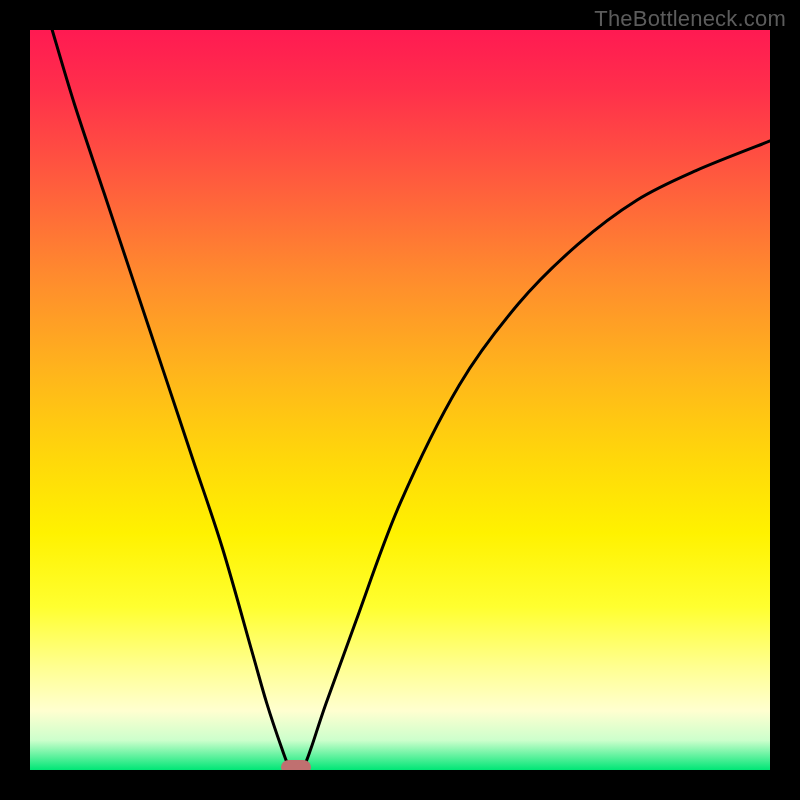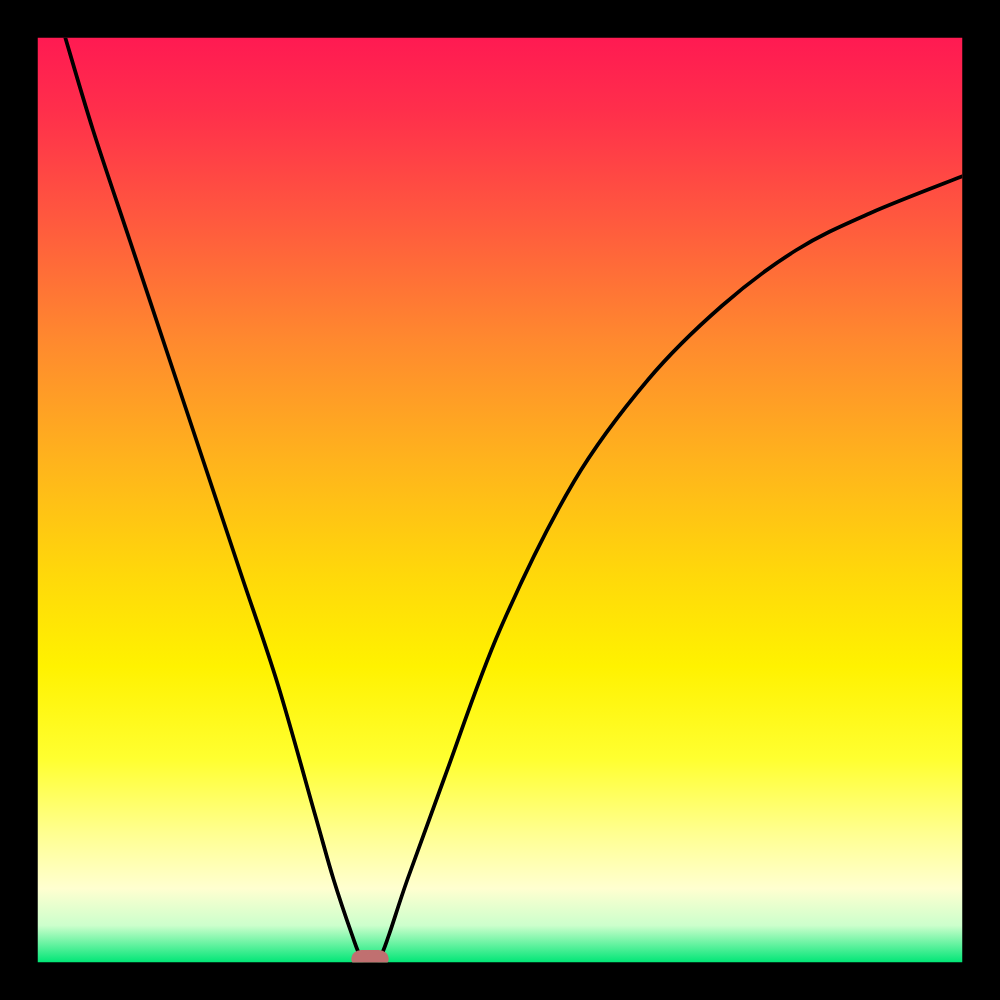--- a/index.html
+++ b/index.html
@@ -79,13 +79,14 @@
   <div class="plot-area">
     <div class="gradient-bg"></div>
 
     <svg class="curve" width="740" height="740" viewBox="0 0 740 740">
       <path id="curve-path" d="M 22.20 0.00 C 25.90 12.33, 35.77 46.87, 44.40 74.00 C 53.03 101.13, 64.13 133.20, 74.00 162.80 C 83.87 192.40, 93.73 222.00, 103.60 251.60 C 113.47 281.20, 123.33 310.80, 133.20 340.40 C 143.07 370.00, 152.93 399.60, 162.80 429.20 C 172.67 458.80, 182.53 485.93, 192.40 518.00 C 202.27 550.07, 214.60 595.70, 222.00 621.60 C 229.40 647.50, 231.87 657.37, 236.80 673.40 C 241.73 689.43, 247.90 707.32, 251.60 717.80 C 255.30 728.28, 256.53 732.60, 259.00 736.30 C 261.47 740.00, 263.93 740.00, 266.40 740.00 C 268.87 740.00, 271.33 740.00, 273.80 736.30 C 276.27 732.60, 277.50 728.28, 281.20 717.80 C 284.90 707.32, 288.60 694.37, 296.00 673.40 C 303.40 652.43, 313.27 625.30, 325.60 592.00 C 337.93 558.70, 352.73 513.07, 370.00 473.60 C 387.27 434.13, 409.47 388.50, 429.20 355.20 C 448.93 321.90, 468.67 297.23, 488.40 273.80 C 508.13 250.37, 527.87 231.87, 547.60 214.60 C 567.33 197.33, 587.07 182.53, 606.80 170.20 C 626.53 157.87, 643.80 150.47, 666.00 140.60 C 688.20 130.73, 727.67 115.93, 740.00 111.00" fill="none" stroke="#000" stroke-width="3" stroke-linecap="round" stroke-linejoin="round"></path>
     </svg>
 
     <div class="marker" id="min-marker" style="left: 266.4px; top: 737px; background: rgb(192, 112, 112);"></div>
   </div>
 
+  <div class="watermark">TheBottleneck.com</div>
 </div>
 
 </body></html>

